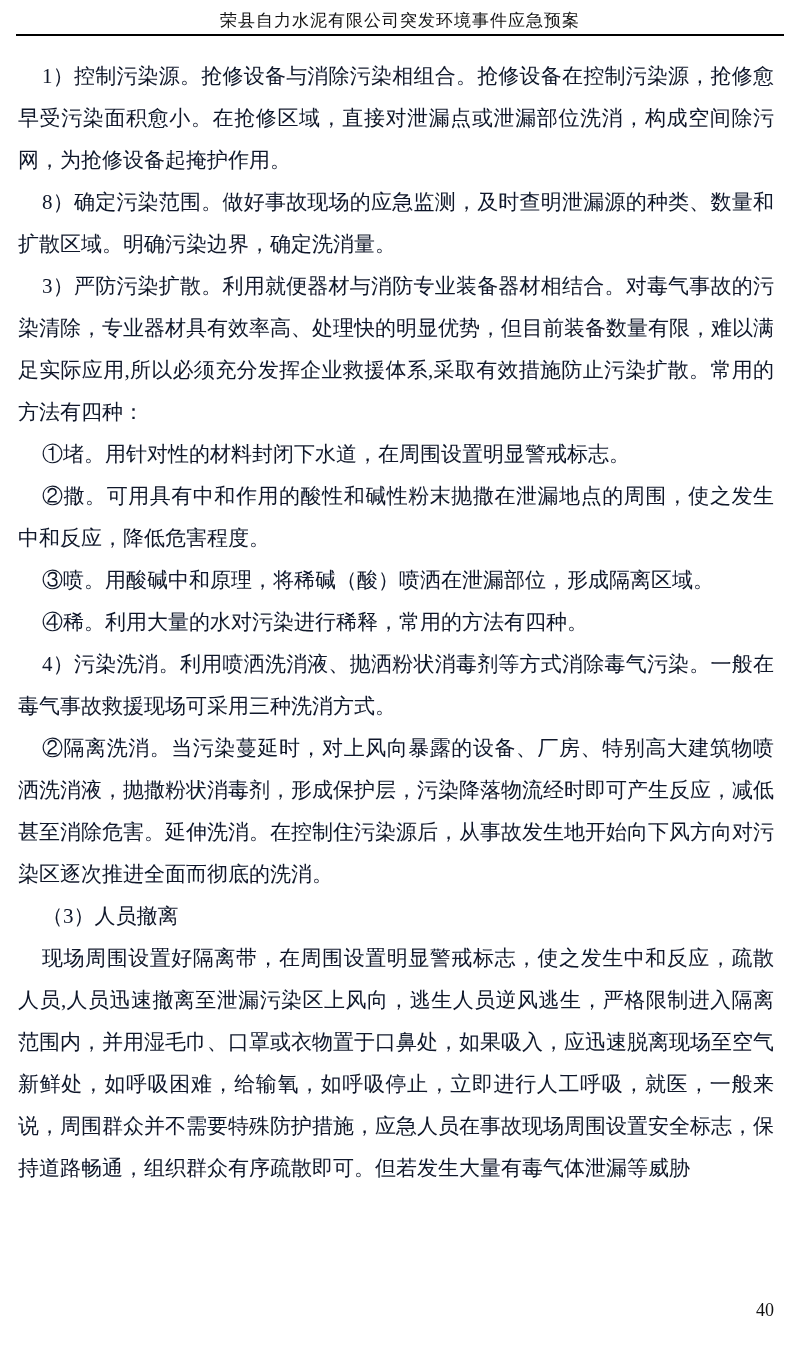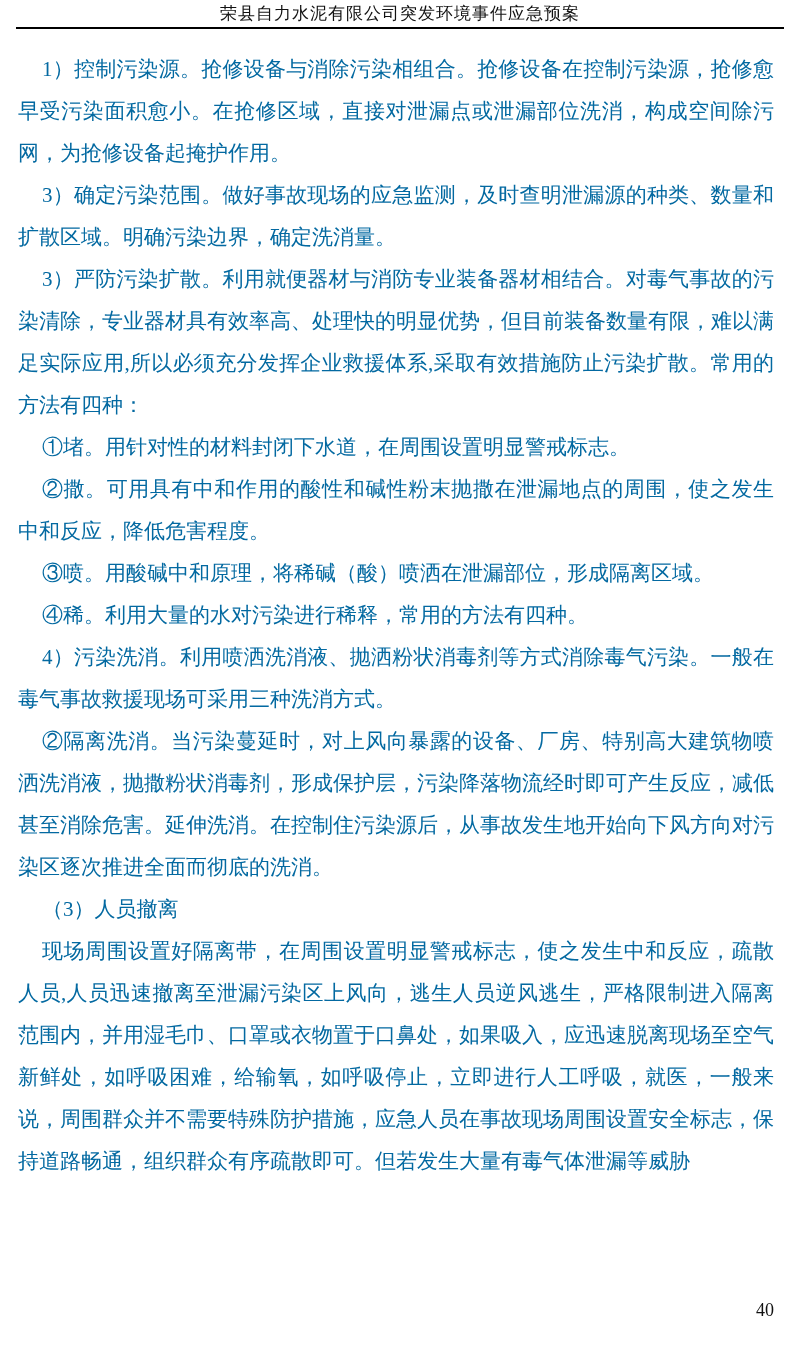--- a/index.html
+++ b/index.html
@@ -6,60 +6,60 @@
   html, body { background: #ffffff; }
   body {
     width: 800px;
     height: 1351px;
     position: relative;
     font-family: "Liberation Serif", "DejaVu Serif", serif;
     color: #000000;
     overflow: hidden;
   }
   .page-header {
-    padding-top: 3px;
+    padding-top: 10px;
     text-align: center;
     font-size: 17px;
     line-height: 21px;
     letter-spacing: 1px;
     color: #111111;
   }
   .header-rule {
     border: none;
     border-top: 2px solid #000000;
     margin: 3px 16px 0 16px;
   }
   .content {
     margin: 19px 26px 0 18px;
     font-size: 21px;
     line-height: 42px;
     text-align: justify;
     text-justify: inter-character;
-    color: #0369a1;
+    color: #0f172a;
   }
   .content p {
     text-indent: 24px;
   }
   .page-number {
     position: absolute;
     top: 1300px;
     right: 26px;
     font-size: 18px;
     color: #111111;
   }
 </style>
 </head>
 <body>
 
 <div class="page-header">荣县自力水泥有限公司突发环境事件应急预案</div>
 <hr class="header-rule">
 
 <div class="content">
   <p>1）控制污染源。抢修设备与消除污染相组合。抢修设备在控制污染源，抢修愈早受污染面积愈小。在抢修区域，直接对泄漏点或泄漏部位洗消，构成空间除污网，为抢修设备起掩护作用。</p>
-  <p>3）确定污染范围。做好事故现场的应急监测，及时查明泄漏源的种类、数量和扩散区域。明确污染边界，确定洗消量。</p>
+  <p>8）确定污染范围。做好事故现场的应急监测，及时查明泄漏源的种类、数量和扩散区域。明确污染边界，确定洗消量。</p>
   <p>3）严防污染扩散。利用就便器材与消防专业装备器材相结合。对毒气事故的污染清除，专业器材具有效率高、处理快的明显优势，但目前装备数量有限，难以满足实际应用,所以必须充分发挥企业救援体系,采取有效措施防止污染扩散。常用的方法有四种：</p>
   <p>①堵。用针对性的材料封闭下水道，在周围设置明显警戒标志。</p>
   <p>②撒。可用具有中和作用的酸性和碱性粉末抛撒在泄漏地点的周围，使之发生中和反应，降低危害程度。</p>
   <p>③喷。用酸碱中和原理，将稀碱（酸）喷洒在泄漏部位，形成隔离区域。</p>
   <p>④稀。利用大量的水对污染进行稀释，常用的方法有四种。</p>
   <p>4）污染洗消。利用喷洒洗消液、抛洒粉状消毒剂等方式消除毒气污染。一般在毒气事故救援现场可采用三种洗消方式。</p>
   <p>②隔离洗消。当污染蔓延时，对上风向暴露的设备、厂房、特别高大建筑物喷洒洗消液，抛撒粉状消毒剂，形成保护层，污染降落物流经时即可产生反应，减低甚至消除危害。延伸洗消。在控制住污染源后，从事故发生地开始向下风方向对污染区逐次推进全面而彻底的洗消。</p>
   <p>（3）人员撤离</p>
   <p>现场周围设置好隔离带，在周围设置明显警戒标志，使之发生中和反应，疏散人员,人员迅速撤离至泄漏污染区上风向，逃生人员逆风逃生，严格限制进入隔离范围内，并用湿毛巾、口罩或衣物置于口鼻处，如果吸入，应迅速脱离现场至空气新鲜处，如呼吸困难，给输氧，如呼吸停止，立即进行人工呼吸，就医，一般来说，周围群众并不需要特殊防护措施，应急人员在事故现场周围设置安全标志，保持道路畅通，组织群众有序疏散即可。但若发生大量有毒气体泄漏等威胁</p>
 </div>

